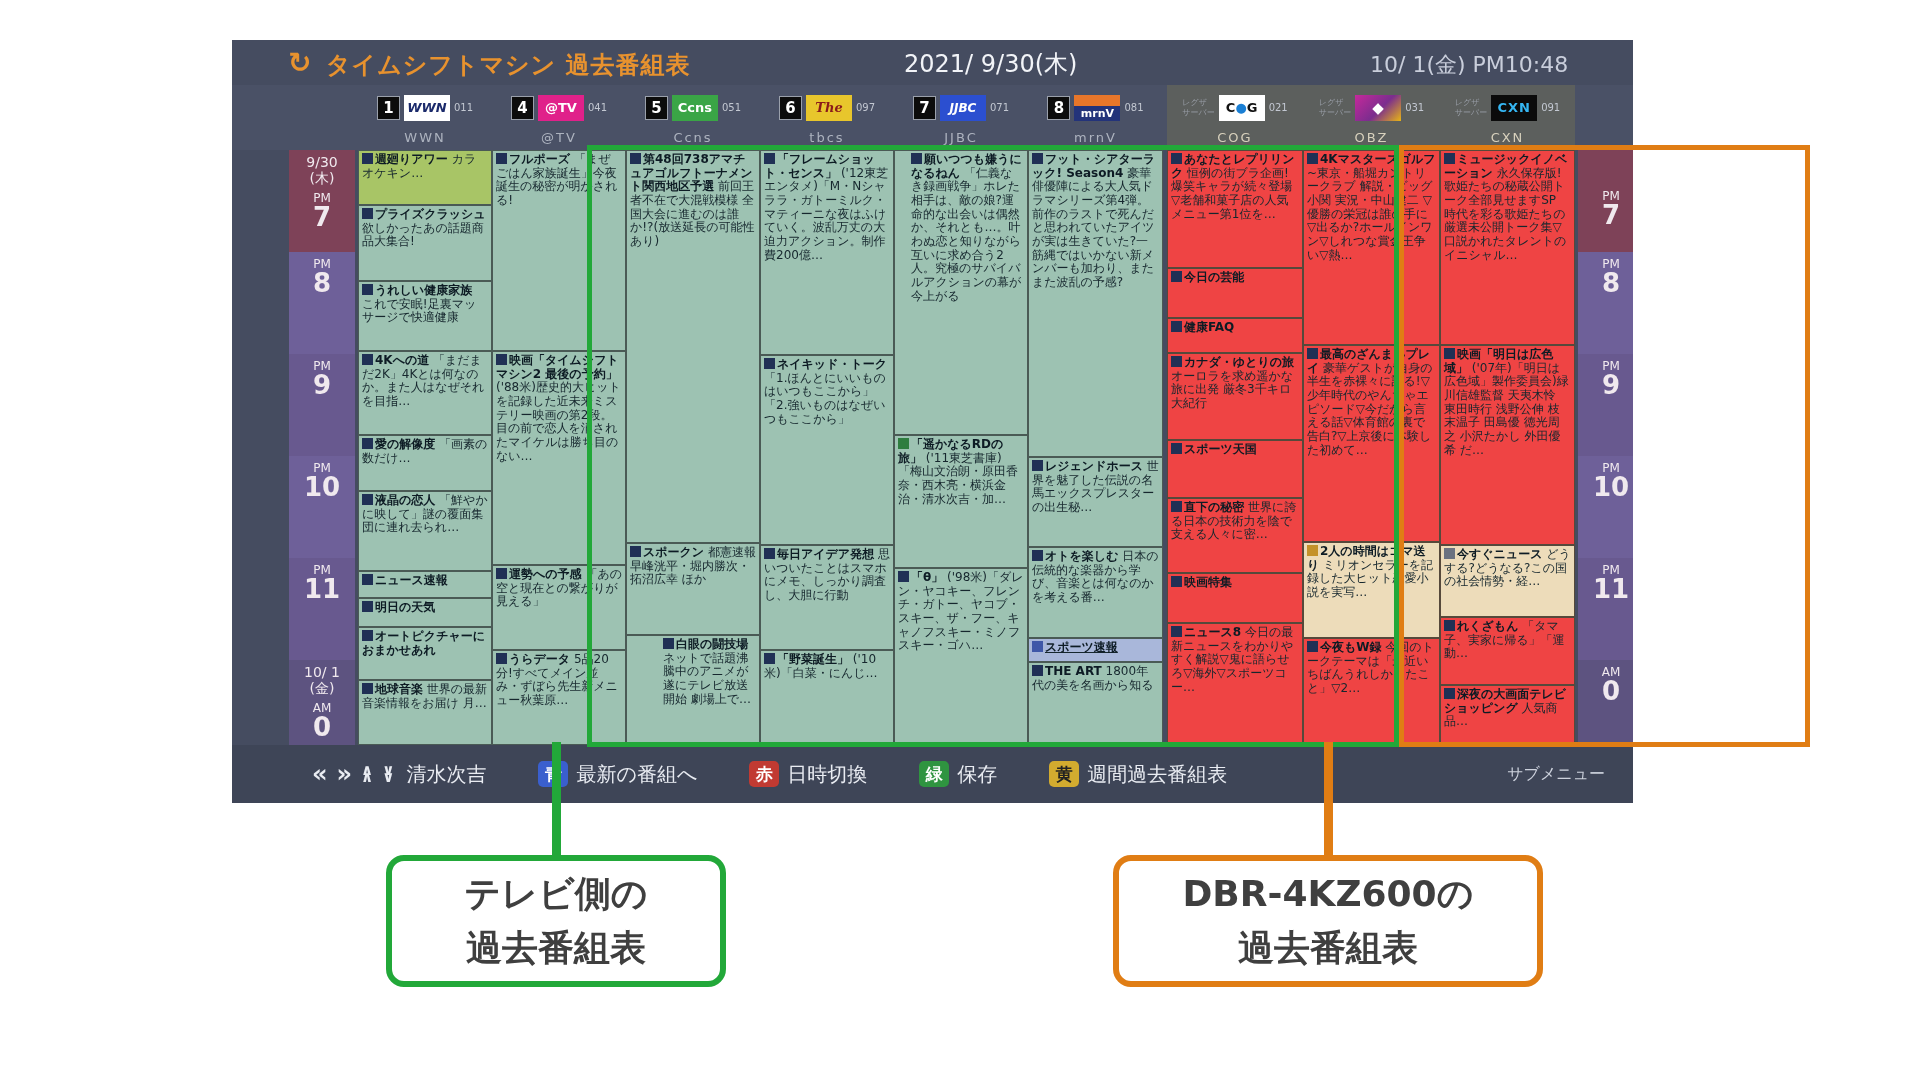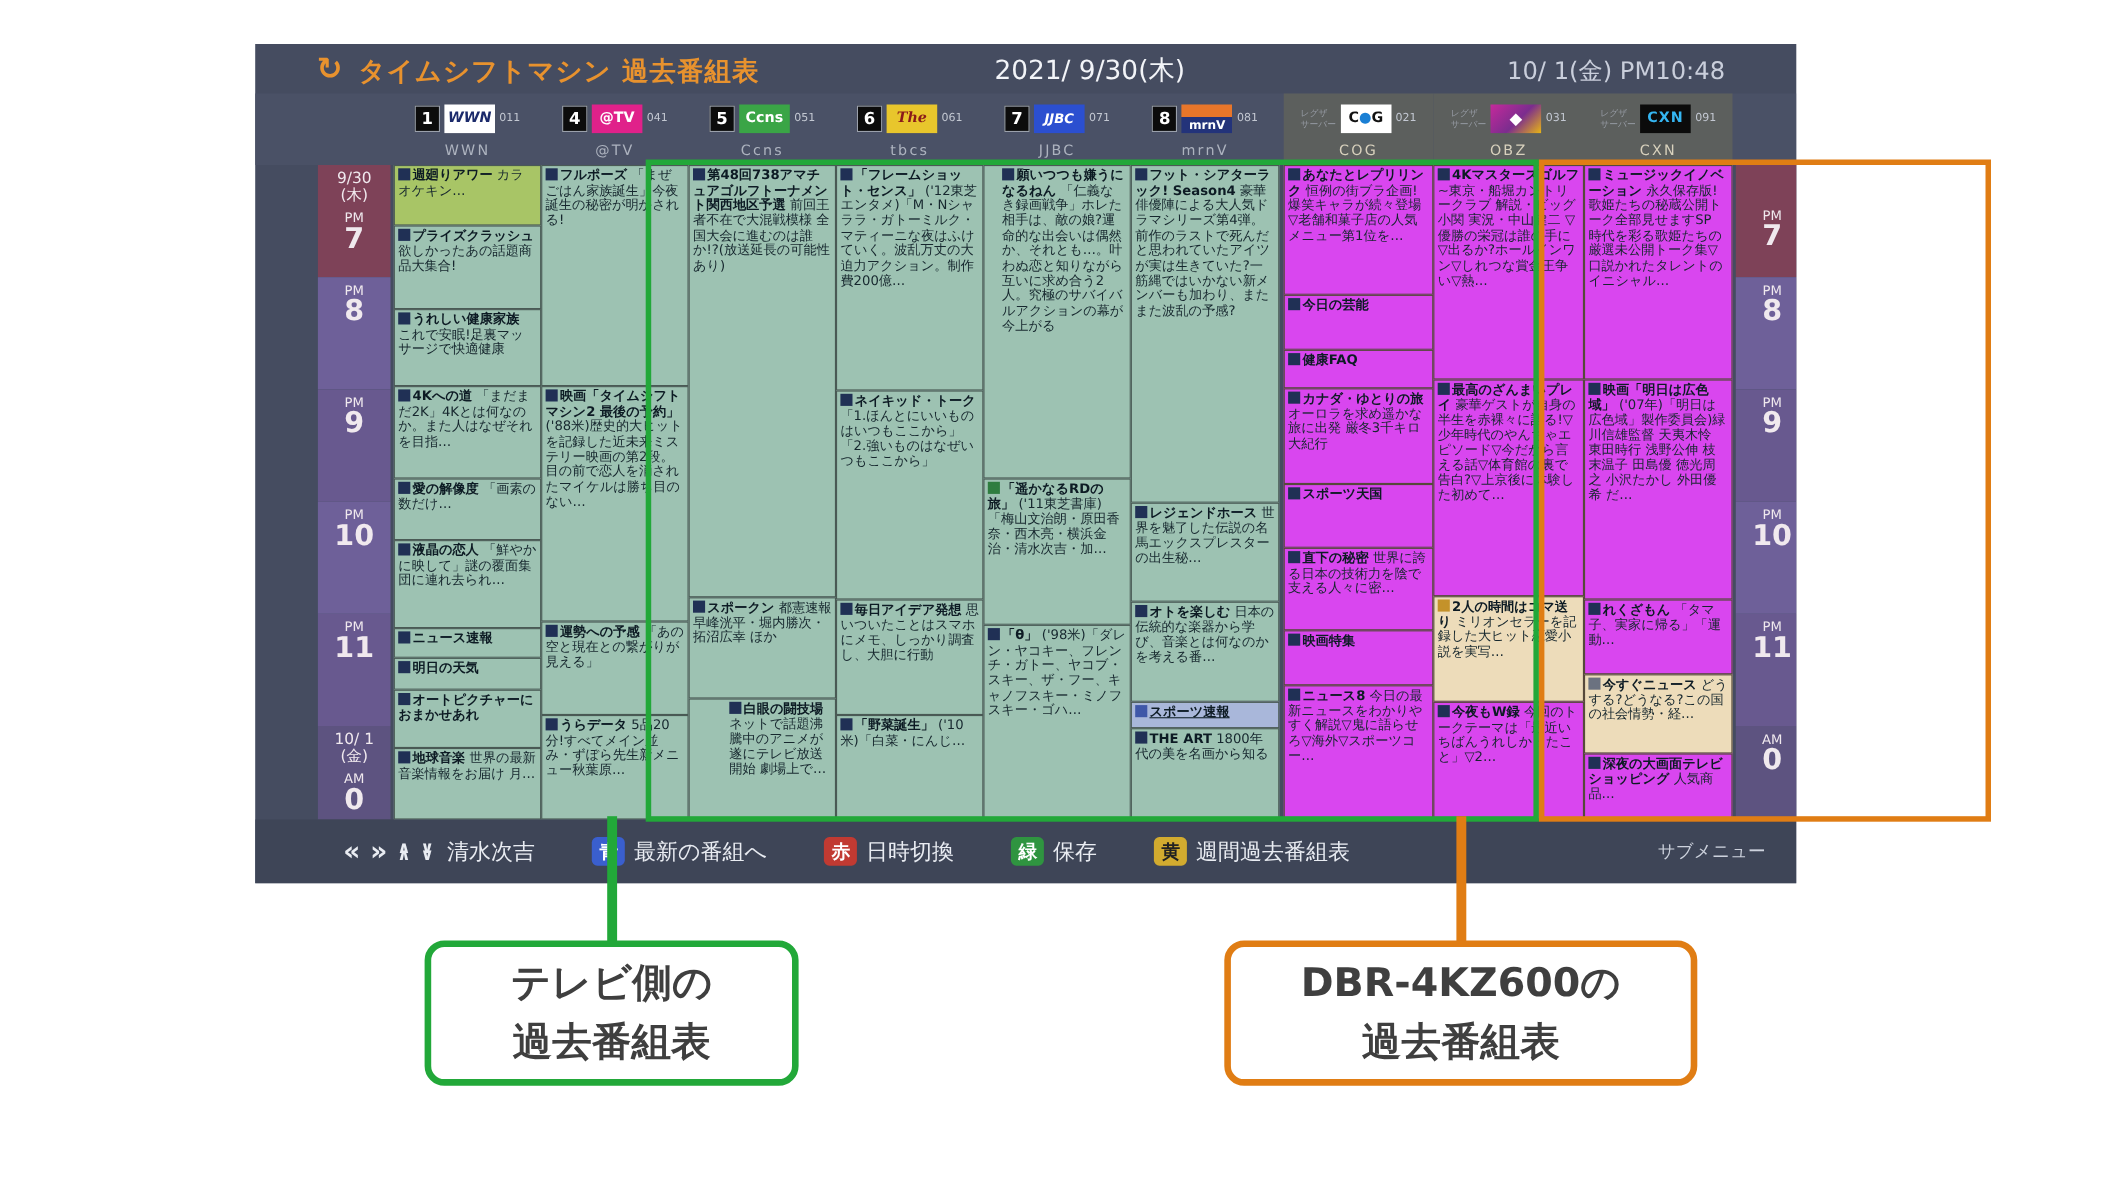--- a/index.html
+++ b/index.html
@@ -35,21 +35,21 @@
   .logo-cog .dot{color:#1a7fd4;}
   .logo-obz{background:linear-gradient(135deg,#c5299b,#7b2d8e 55%,#e8b514);color:#fff;font-size:15px;}
   .logo-cxn{background:#0b0b0b;color:#35b6f2;letter-spacing:1px;}
   
   #grid{position:absolute;left:0;top:110px;width:100%;height:595px;}
   .pcol{position:absolute;top:0;height:595px;}
   .pcell{box-sizing:border-box;border:1px solid #4a5a55;padding:2px 3px;overflow:hidden;
          font-size:12px;line-height:1.14;color:#16272e;}
   .pcell.o{border-color:#56493b;}
   .bg-g{background:#9dc2b2;} .bg-gh{background:#a8c566;} .bg-gb{background:#a9b7da;}
-  .bg-o{background:#d946ef;} .bg-oc{background:#eddcba;}
+  .bg-o{background:#ef4444;} .bg-oc{background:#eddcba;}
   .ptitle{font-weight:bold;color:#0d1b24;}
   .badge{display:inline-block;width:11px;height:11px;margin-right:2px;vertical-align:-1px;}
   
   .tcol{position:absolute;top:110px;width:66px;height:595px;}
   .tblock{box-sizing:border-box;color:#f0e9ee;text-align:center;overflow:hidden;}
   .tdate{font-size:14px;line-height:1.15;padding-top:4px;white-space:pre-line;}
   .tpm{font-size:12px;line-height:1;margin-top:6px;}
   .tnum{font-size:26px;line-height:1;font-weight:bold;}
   
   .footbar{position:absolute;left:0;top:705px;width:100%;height:58px;background:#3e4557;
@@ -109,21 +109,21 @@
             <span class="chnum">5</span>
             <span class="logo logo-ccns">Ccns</span>
             <span class="chsub">051</span>
           </div>
           <div class="chname">Ccns</div>
         </div>
         <div class="chcell" style="left: 528px; width: 134px;">
           <div class="chtop">
             <span class="chnum">6</span>
             <span class="logo logo-tbcs">The</span>
-            <span class="chsub">061</span>
+            <span class="chsub">097</span>
           </div>
           <div class="chname">tbcs</div>
         </div>
         <div class="chcell" style="left: 662px; width: 134px;">
           <div class="chtop">
             <span class="chnum">7</span>
             <span class="logo logo-jjbc">JJBC</span>
             <span class="chsub">071</span>
           </div>
           <div class="chname">JJBC</div>
@@ -218,22 +218,22 @@
         </div>
         <div class="pcol" style="left: 1071px; width: 137px;">
           <div class="pcell o bg-o" style="height: 195px;"><span class="badge" style="background: rgb(32, 48, 85);"></span><span class="ptitle">4Kマスターズゴルフ</span><span class="pdesc"> ~東京・船堀カントリークラブ 解説・ビッグ小関 実況・中山健二 ▽優勝の栄冠は誰の手に▽出るか?ホールインワン▽しれつな賞金王争い▽熱…</span></div>
           <div class="pcell o bg-o" style="height: 197px;"><span class="badge" style="background: rgb(32, 48, 85);"></span><span class="ptitle">最高のざんまいプレイ</span><span class="pdesc"> 豪華ゲストが自身の半生を赤裸々に語る!▽少年時代のやんちゃエピソード▽今だから言える話▽体育館の裏で告白?▽上京後に体験した初めて…</span></div>
           <div class="pcell o bg-oc" style="height: 96px;"><span class="badge" style="background: rgb(196, 146, 42);"></span><span class="ptitle">2人の時間はコマ送り</span><span class="pdesc"> ミリオンセラーを記録した大ヒット恋愛小説を実写…</span></div>
           <div class="pcell o bg-o" style="height: 107px;"><span class="badge" style="background: rgb(32, 48, 85);"></span><span class="ptitle">今夜もW録</span><span class="pdesc"> 今回のトークテーマは「最近いちばんうれしかったこと」▽2…</span></div>
         </div>
         <div class="pcol" style="left: 1208px; width: 135px;">
           <div class="pcell o bg-o" style="height: 195px;"><span class="badge" style="background: rgb(32, 48, 85);"></span><span class="ptitle">ミュージックイノベーション</span><span class="pdesc"> 永久保存版!歌姫たちの秘蔵公開トーク全部見せますSP 時代を彩る歌姫たちの厳選未公開トーク集▽口説かれたタレントのイニシャル…</span></div>
           <div class="pcell o bg-o" style="height: 200px;"><span class="badge" style="background: rgb(32, 48, 85);"></span><span class="ptitle">映画「明日は広色域」</span><span class="pdesc"> ('07年)「明日は広色域」製作委員会)緑川信雄監督 天夷木怜 東田時行 浅野公伸 枝末温子 田島優 徳光周之 小沢たかし 外田優希 だ…</span></div>
+          <div class="pcell o bg-oc" style="height: 72px;"><span class="badge" style="background: rgb(107, 114, 128);"></span><span class="ptitle">今すぐニュース</span><span class="pdesc"> どうする?どうなる?この国の社会情勢・経…</span></div>
           <div class="pcell o bg-o" style="height: 68px;"><span class="badge" style="background: rgb(32, 48, 85);"></span><span class="ptitle">れくざもん</span><span class="pdesc"> 「タマ子、実家に帰る」「運動…</span></div>
-          <div class="pcell o bg-oc" style="height: 72px;"><span class="badge" style="background: rgb(107, 114, 128);"></span><span class="ptitle">今すぐニュース</span><span class="pdesc"> どうする?どうなる?この国の社会情勢・経…</span></div>
           <div class="pcell o bg-o" style="height: 60px;"><span class="badge" style="background: rgb(32, 48, 85);"></span><span class="ptitle">深夜の大画面テレビショッピング</span><span class="pdesc"> 人気商品…</span></div>
         </div>
       </div>
     <div id="tcol-left" class="tcol" style="left:57px;">
         <div class="tblock" style="height: 102px; background: rgb(126, 66, 88);">
           <div class="tdate">9/30
 (木)</div>
           <div class="tpm">PM</div>
           <div class="tnum">7</div>
         </div>

